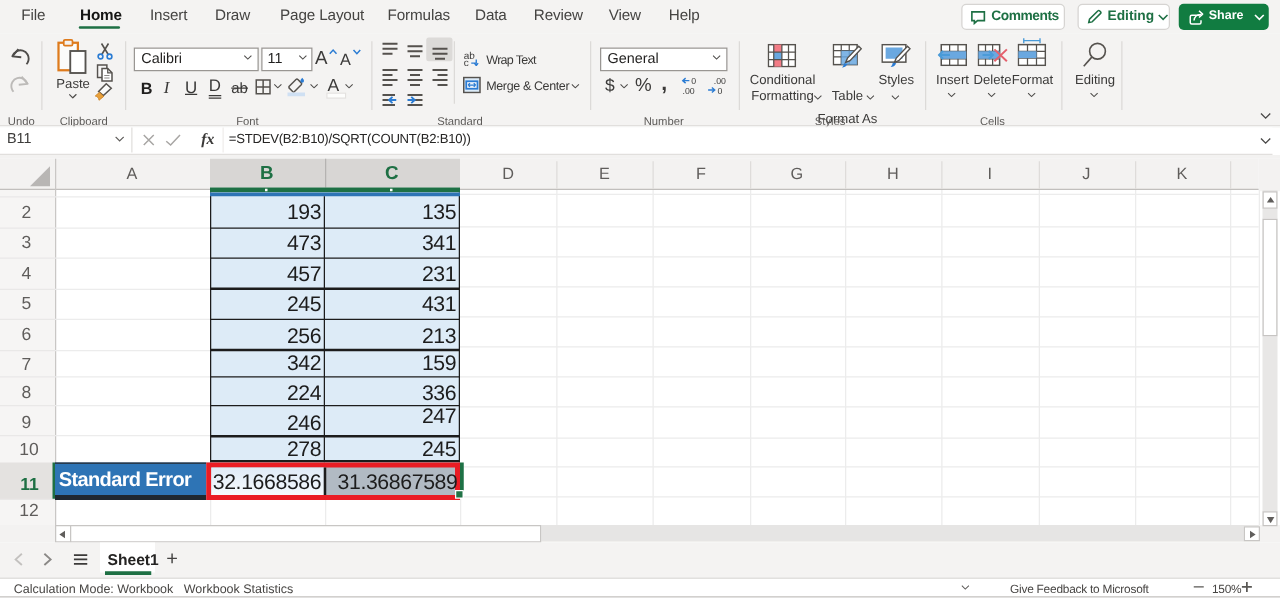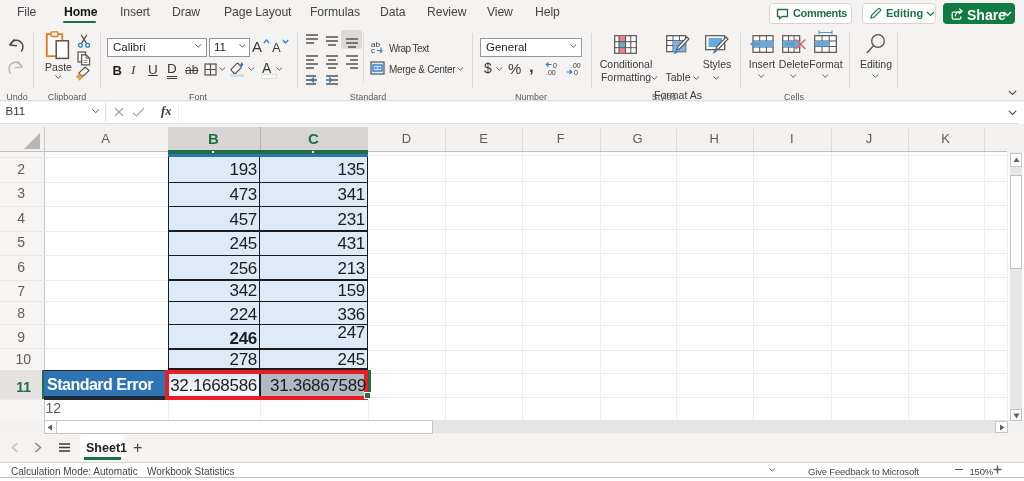--- a/index.html
+++ b/index.html
@@ -48,21 +48,21 @@
   <svg class="ab" style="left:925.5px;top:11px;" width="9" height="6" viewBox="0 0 9 6">
       <path d="M1 1 l3.5 3.5 L8 1" fill="none" stroke="#1e7044" stroke-width="1.2"></path>
     </svg>
 
   <div class="ab" style="left:943px;top:3px;width:72px;height:21px;background:#117c41;border-radius:4px;"></div>
   <svg class="ab" style="left:950px;top:6.5px;" width="14" height="14" viewBox="0 0 14 14">
       <path d="M9.8 5.2 H3.4 a1.2 1.2 0 0 0 -1.2 1.2 V11 a1.2 1.2 0 0 0 1.2 1.2 H9.6 a1.2 1.2 0 0 0 1.2 -1.2 V9.2" fill="none" stroke="#fff" stroke-width="1.2"></path>
       <path d="M5.2 9.4 c0.3 -2.9 2.3 -4.7 5.6 -4.9" fill="none" stroke="#fff" stroke-width="1.2"></path>
       <path d="M9.2 1.6 l2.9 2.7 -2.9 2.7" fill="none" stroke="#fff" stroke-width="1.2" stroke-linejoin="round"></path>
     </svg>
-  <div class="ab" style="left:967px;top:7px;font-size:14px;font-weight:700;color:#fff;">Share</div>
+  <div class="ab" style="left:967px;top:7px;font-size:10px;font-weight:700;color:#fff;">Share</div>
   <svg class="ab" style="left:1003px;top:11px;" width="9" height="6" viewBox="0 0 9 6">
       <path d="M1 1 l3.5 3.5 L8 1" fill="none" stroke="#fff" stroke-width="1.3"></path>
     </svg>
 
   <div class="ab" id="ribbon" style="left:0;top:27px;width:1024px;height:72.5px;background:#f4f3f2;border-bottom:1px solid #e1dfdd;box-sizing:content-box;"></div>
 
   <svg class="ab" style="left:8px;top:38px;" width="16" height="15" viewBox="0 0 16 15">
       <path d="M2.0 7.0 C3.2 3.6 6.8 1.5 10.2 2.5 C13.6 3.5 15.6 7.0 14.7 10.6 C14.4 11.7 13.9 12.6 13.2 13.4" fill="none" stroke="#4f4d4b" stroke-width="1.5"></path>
       <path d="M6.7 1.3 L1.9 7.1 L9.0 7.8" fill="none" stroke="#4f4d4b" stroke-width="1.5" stroke-linejoin="round"></path>
     </svg>
@@ -297,20 +297,21 @@
     </svg>
   <div class="ab" style="left:105px;top:102px;width:1px;height:20px;background:#e1dfdd;"></div>
   <svg class="ab" style="left:114px;top:107px;" width="10" height="10" viewBox="0 0 10 10">
       <path d="M1 1 L9 9 M9 1 L1 9" stroke="#a8a6a4" stroke-width="1.2"></path>
     </svg>
   <svg class="ab" style="left:132px;top:107px;" width="13" height="10" viewBox="0 0 13 10">
       <path d="M1 6 L4.5 9 L12 1" fill="none" stroke="#a8a6a4" stroke-width="1.2"></path>
     </svg>
   <div class="ab" style="left:161px;top:104px;font-size:12.5px;font-style:italic;font-weight:600;color:#3b3a39;font-family:'Liberation Serif',serif;">fx</div>
   <div class="ab" style="left:178px;top:102px;width:1px;height:20px;background:#efedec;"></div>
+  <div class="ab" style="left:183px;top:104.5px;font-size:10.5px;color:#262524;letter-spacing:-0.2px;">=STDEV(B2:B10)/SQRT(COUNT(B2:B10))</div>
   <svg class="ab" style="left:1008px;top:110px;" width="9" height="6" viewBox="0 0 9 6">
       <path d="M0.8 0.8 l3.7 3.7 L8.2 0.8" fill="none" stroke="#4a4948" stroke-width="1.1"></path>
     </svg>
 
   <div class="ab" style="left:0;top:123.5px;width:1024px;height:3.5px;background:#f3f2f1;"></div>
 
   <div class="ab" style="left:0;top:127px;width:1007px;height:24.5px;background:#f3f2f1;border-bottom:1px solid #c1bfbd;box-sizing:border-box;"></div>
   <div class="ab" style="left:43.5px;top:127px;width:1px;height:292.5px;background:#c9c7c5;"></div>
   <svg class="ab" style="left:23px;top:132px;" width="18" height="18" viewBox="0 0 18 18">
       <path d="M17 1 V17 H1 Z" fill="#b8b6b4"></path>
@@ -351,21 +352,21 @@
   <div class="rowno" style="top:209.5px;width:25px;">4</div>
   <div class="rowno" style="top:234px;width:25px;">5</div>
   <div class="rowno" style="top:258.5px;width:25px;">6</div>
   <div class="rowno" style="top:282.5px;width:25px;">7</div>
   <div class="rowno" style="top:305px;width:25px;">8</div>
   <div class="rowno" style="top:329px;width:25px;">9</div>
   <div class="rowno" style="top:350.5px;width:31px;">10</div>
   <div class="ab" style="left:0;top:370px;width:43.5px;height:29.5px;background:#e4e2e0;"></div>
   <div class="rowno" style="top:378.5px;width:31px;color:#1e7044;font-weight:700;">11</div>
   <div class="ab" style="left:41.5px;top:370px;width:2.5px;height:29.5px;background:#1e7044;"></div>
-  <div class="rowno" style="top:400px;width:31px;padding-left:30px;">12</div>
+  <div class="rowno" style="top:400px;width:31px;">12</div>
 
   <div class="gridh" style="left:0;top:156.5px;width:43.5px;background:#e9e8e7;"></div>
   <div class="gridh" style="left:0;top:182px;width:43.5px;background:#e9e8e7;"></div>
   <div class="gridh" style="left:0;top:206px;width:43.5px;background:#e9e8e7;"></div>
   <div class="gridh" style="left:0;top:230.5px;width:43.5px;background:#e9e8e7;"></div>
   <div class="gridh" style="left:0;top:255px;width:43.5px;background:#e9e8e7;"></div>
   <div class="gridh" style="left:0;top:279.5px;width:43.5px;background:#e9e8e7;"></div>
   <div class="gridh" style="left:0;top:301px;width:43.5px;background:#e9e8e7;"></div>
   <div class="gridh" style="left:0;top:324px;width:43.5px;background:#e9e8e7;"></div>
   <div class="gridh" style="left:0;top:348px;width:43.5px;background:#e9e8e7;"></div>
@@ -420,21 +421,21 @@
   <div class="gridh" style="left:167.5px;top:348px;width:200px;background:#1c1c1c;height:1.5px;"></div>
   <div class="gridh" style="left:167.5px;top:368px;width:200px;background:#1c1c1c;height:1.5px;"></div>
 
   <div class="num" style="left:170px;top:160px;width:87px;">193</div>
   <div class="num" style="left:170px;top:185px;width:87px;">473</div>
   <div class="num" style="left:170px;top:209.5px;width:87px;">457</div>
   <div class="num" style="left:170px;top:234px;width:87px;">245</div>
   <div class="num" style="left:170px;top:258.5px;width:87px;">256</div>
   <div class="num" style="left:170px;top:280.5px;width:87px;">342</div>
   <div class="num" style="left:170px;top:305px;width:87px;">224</div>
-  <div class="num" style="left:170px;top:328.5px;width:87px;font-weight:bold;">246</div>
+  <div class="num" style="left:170px;top:328.5px;width:87px;">246</div>
   <div class="num" style="left:170px;top:349.5px;width:87px;">278</div>
 
   <div class="num" style="left:270px;top:160px;width:95px;">135</div>
   <div class="num" style="left:270px;top:185px;width:95px;">341</div>
   <div class="num" style="left:270px;top:209.5px;width:95px;">231</div>
   <div class="num" style="left:270px;top:234px;width:95px;">431</div>
   <div class="num" style="left:270px;top:258.5px;width:95px;">213</div>
   <div class="num" style="left:270px;top:280.5px;width:95px;">159</div>
   <div class="num" style="left:270px;top:305px;width:95px;">336</div>
   <div class="num" style="left:270px;top:323px;width:95px;">247</div>
@@ -484,21 +485,21 @@
       <path d="M1.5 1 L6.5 5.5 L1.5 10" fill="none" stroke="#8a8886" stroke-width="1.5"></path>
     </svg>
   <svg class="ab" style="left:59px;top:443px;" width="11" height="9" viewBox="0 0 11 9">
       <path d="M0 1 H11 M0 4.5 H11 M0 8 H11" stroke="#3b3a39" stroke-width="1.4"></path>
     </svg>
   <div class="ab" style="left:86px;top:441px;font-size:12.5px;font-weight:700;color:#242322;">Sheet1</div>
   <div class="ab" style="left:84px;top:457px;width:36.5px;height:2.5px;background:#1e7044;"></div>
   <div class="ab" style="left:133px;top:438.5px;font-size:16px;color:#444342;">+</div>
 
   <div class="ab" style="left:0;top:461.5px;width:1024px;height:14.5px;background:#ffffff;border-top:1px solid #d8d6d4;border-bottom:1.5px solid #c3c1bf;box-sizing:content-box;"></div>
-  <div class="ab" style="left:11px;top:465.5px;font-size:10px;color:#484644;">Calculation Mode: Automatic</div>
+  <div class="ab" style="left:11px;top:465.5px;font-size:10px;color:#484644;">Calculation Mode: Workbook</div>
   <div class="ab" style="left:147px;top:465.5px;font-size:10px;color:#484644;">Workbook Statistics</div>
   <svg class="ab" style="left:769px;top:467.5px;" width="7" height="4.4" viewBox="0 0 8 5">
       <path d="M0.5 0.5 l3.2 3.2 L7 0.5" fill="none" stroke="#605e5c" stroke-width="1"></path>
     </svg>
   <div class="ab" style="left:808px;top:466px;font-size:9.5px;color:#484644;letter-spacing:-0.18px;">Give Feedback to Microsoft</div>
   <div class="ab" style="left:954.5px;top:468.5px;width:8.5px;height:1.6px;background:#5a5855;"></div>
   <div class="ab" style="left:969.5px;top:466px;font-size:9.5px;color:#484644;letter-spacing:-0.18px;">150%</div>
   <svg class="ab" style="left:993px;top:465px;" width="9" height="9" viewBox="0 0 9 9">
       <path d="M4.5 0.5 V8.5 M0.5 4.5 H8.5" stroke="#5a5855" stroke-width="1.4"></path>
     </svg>

